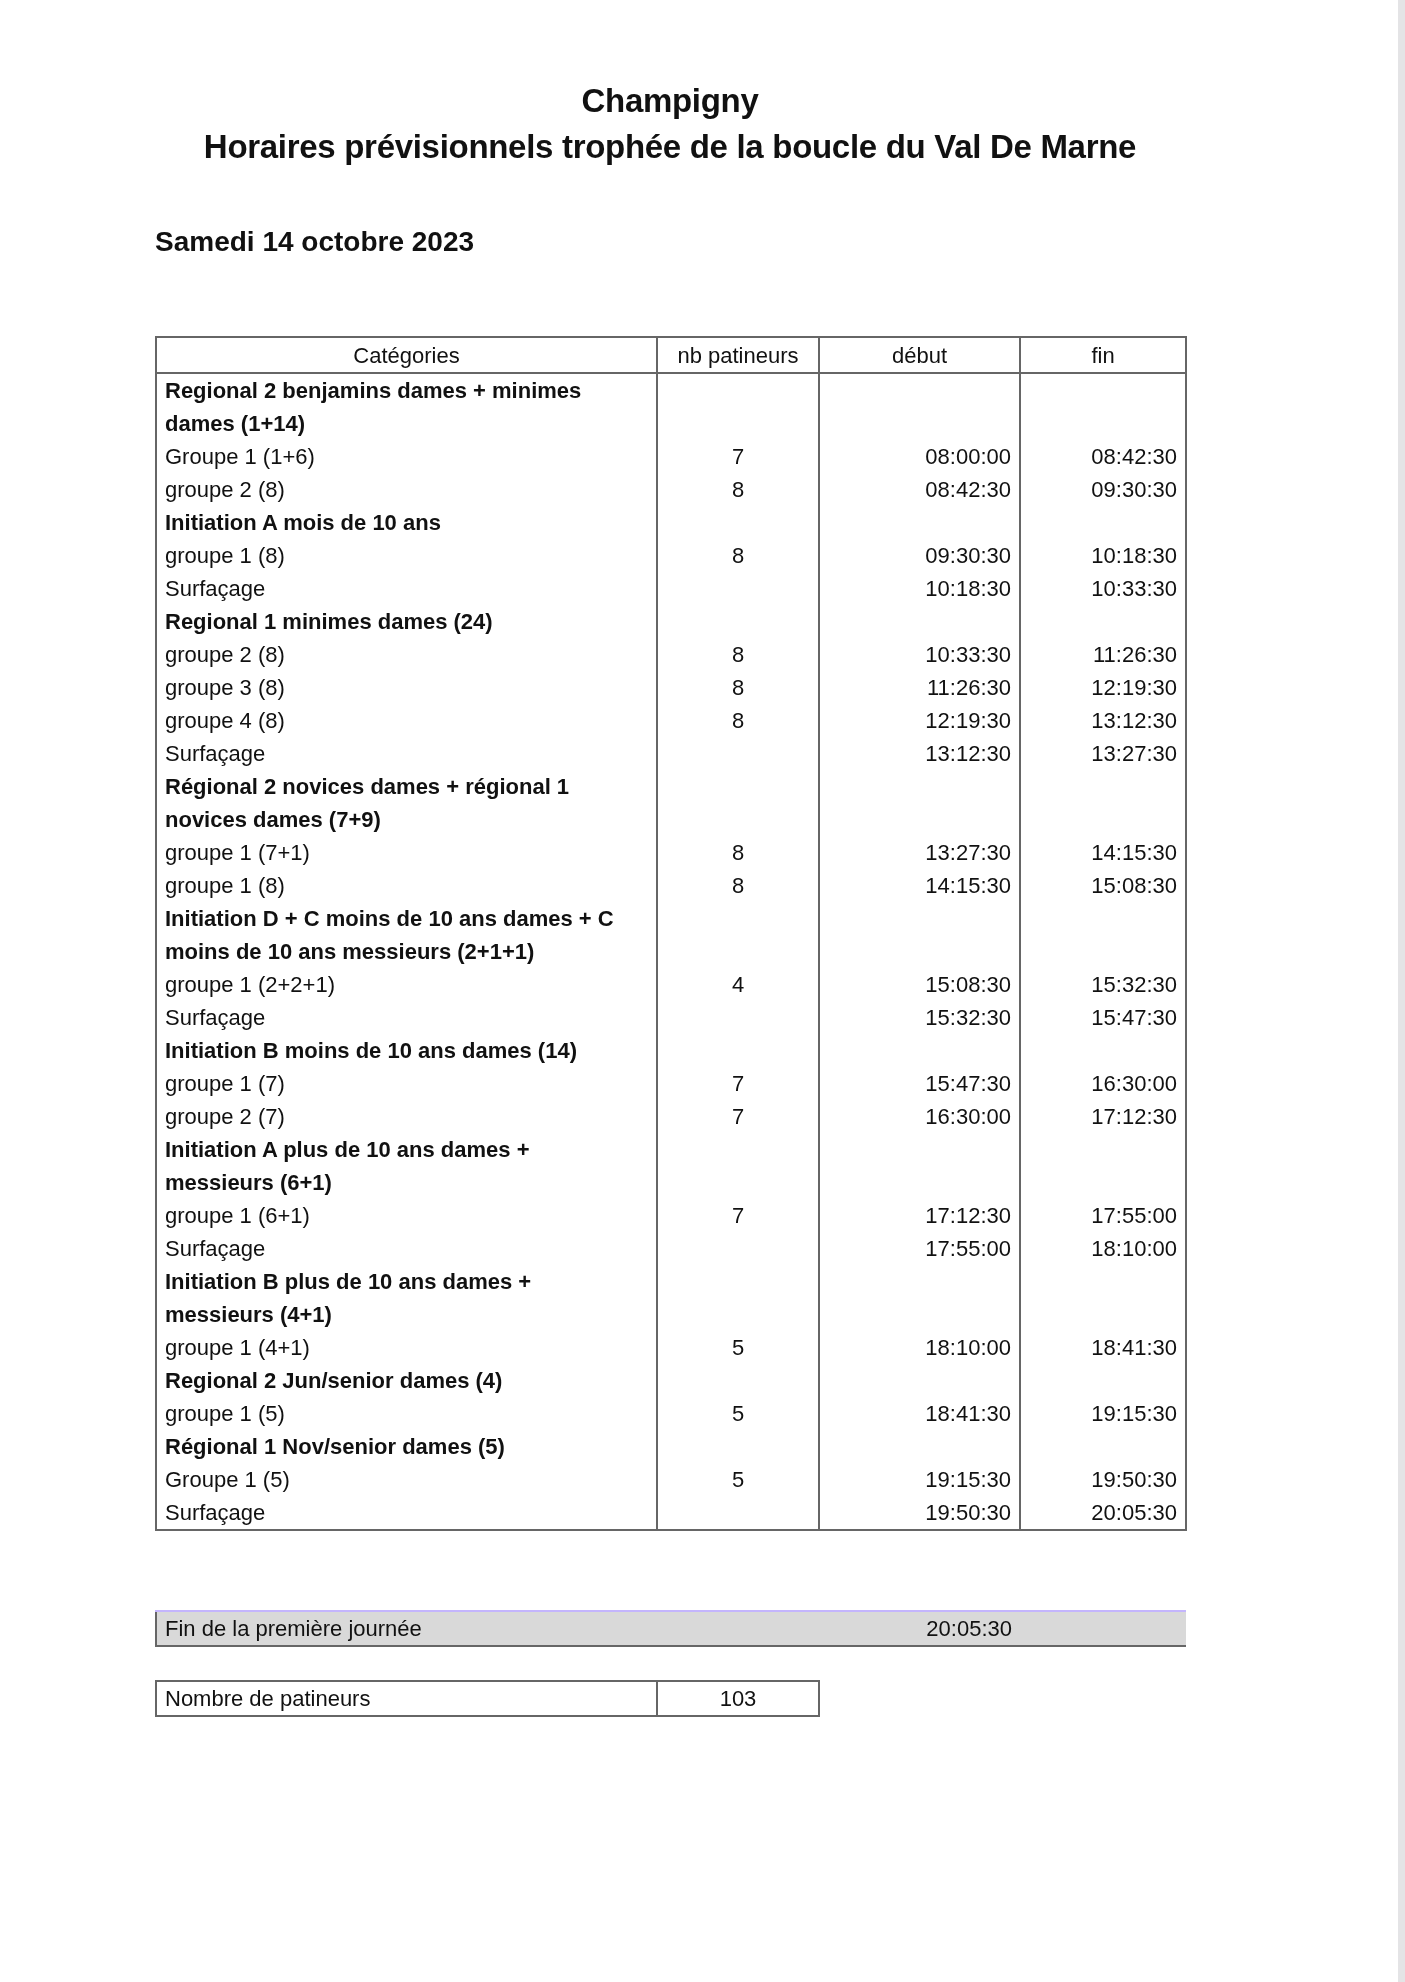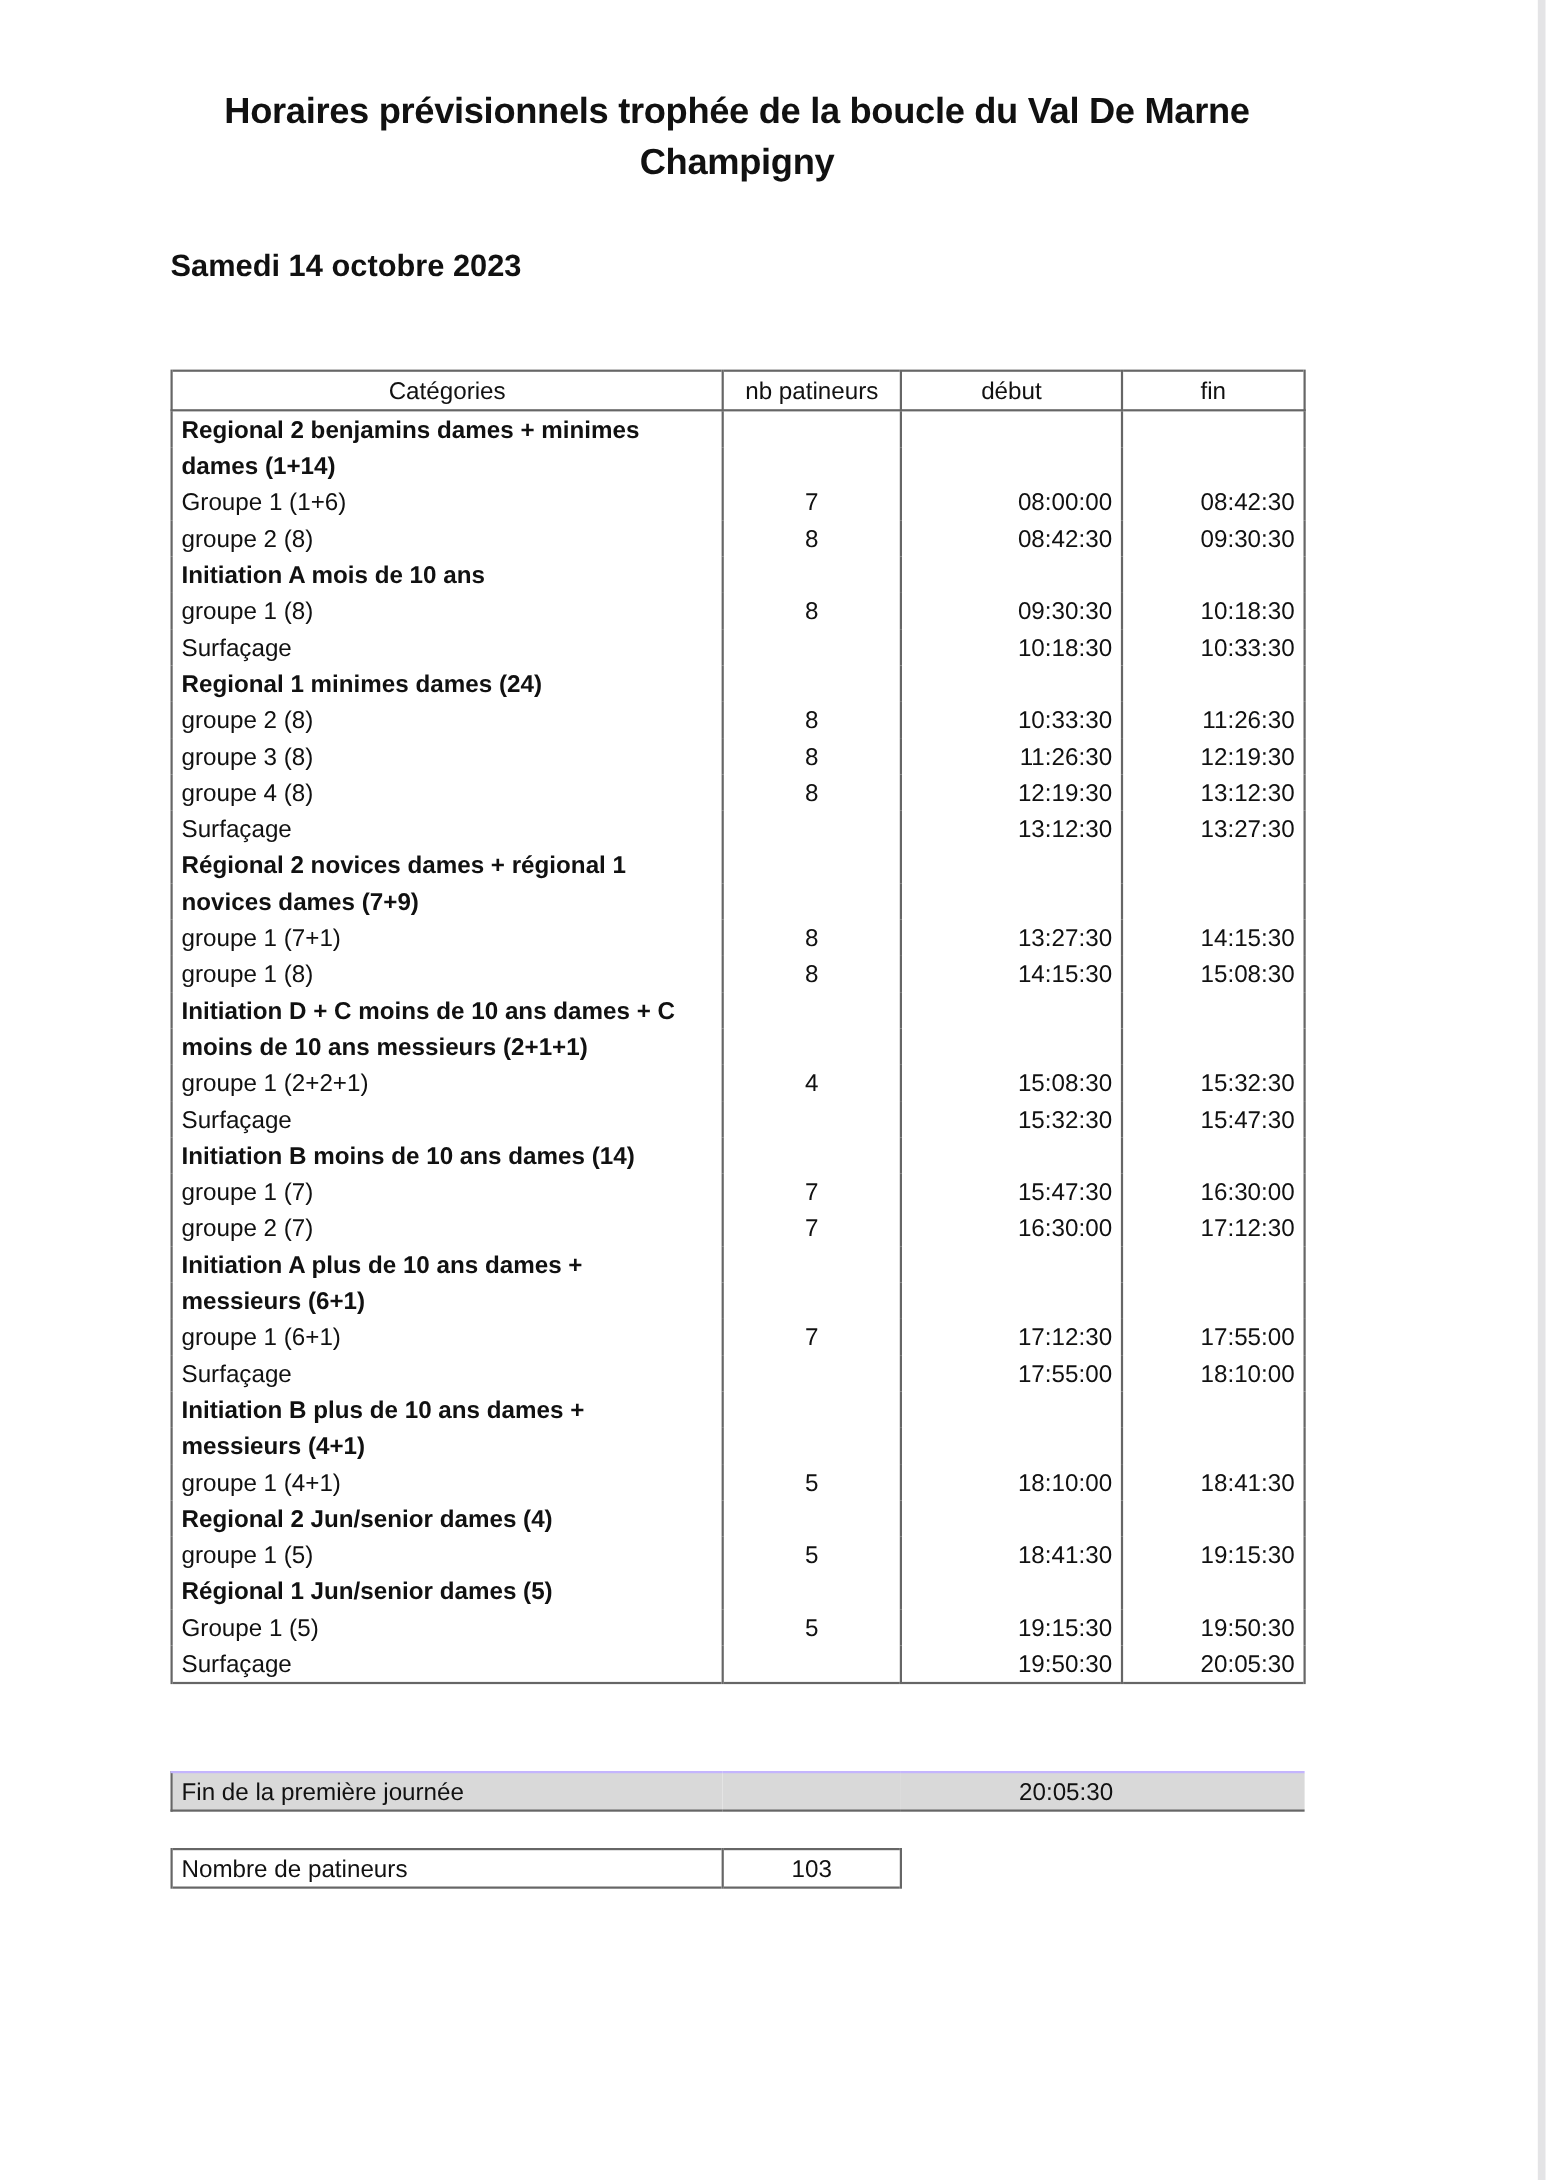--- a/index.html
+++ b/index.html
@@ -32,22 +32,22 @@
   .fin td.first { border-left: none; }
   .total { left: 155px; top: 1680px; width: 663px; border: 2px solid #666; }
   .total td { height: 33px; }
 </style>
 </head>
 <body>
 
 <div class="edge-strip"></div>
 
 <div class="title">
+  <div>Champigny</div>
   <div>Horaires prévisionnels trophée de la boucle du Val De Marne</div>
-  <div>Champigny</div>
 </div>
 
 <div class="date">Samedi 14 octobre 2023</div>
 
 <table class="main">
   <colgroup>
       <col class="c1">
       <col class="c2">
       <col class="c3">
       <col class="c4">
@@ -247,21 +247,21 @@
         <td class="time"></td>
         <td class="time"></td>
       </tr>
       <tr class="group">
         <td class="cat">groupe 1 (5)</td>
         <td class="num">5</td>
         <td class="time">18:41:30</td>
         <td class="time">19:15:30</td>
       </tr>
       <tr class="heading">
-        <td class="cat">Régional 1 Jun/senior dames (5)</td>
+        <td class="cat">Régional 1 Nov/senior dames (5)</td>
         <td class="num"></td>
         <td class="time"></td>
         <td class="time"></td>
       </tr>
       <tr class="group">
         <td class="cat">Groupe 1 (5)</td>
         <td class="num">5</td>
         <td class="time">19:15:30</td>
         <td class="time">19:50:30</td>
       </tr>

